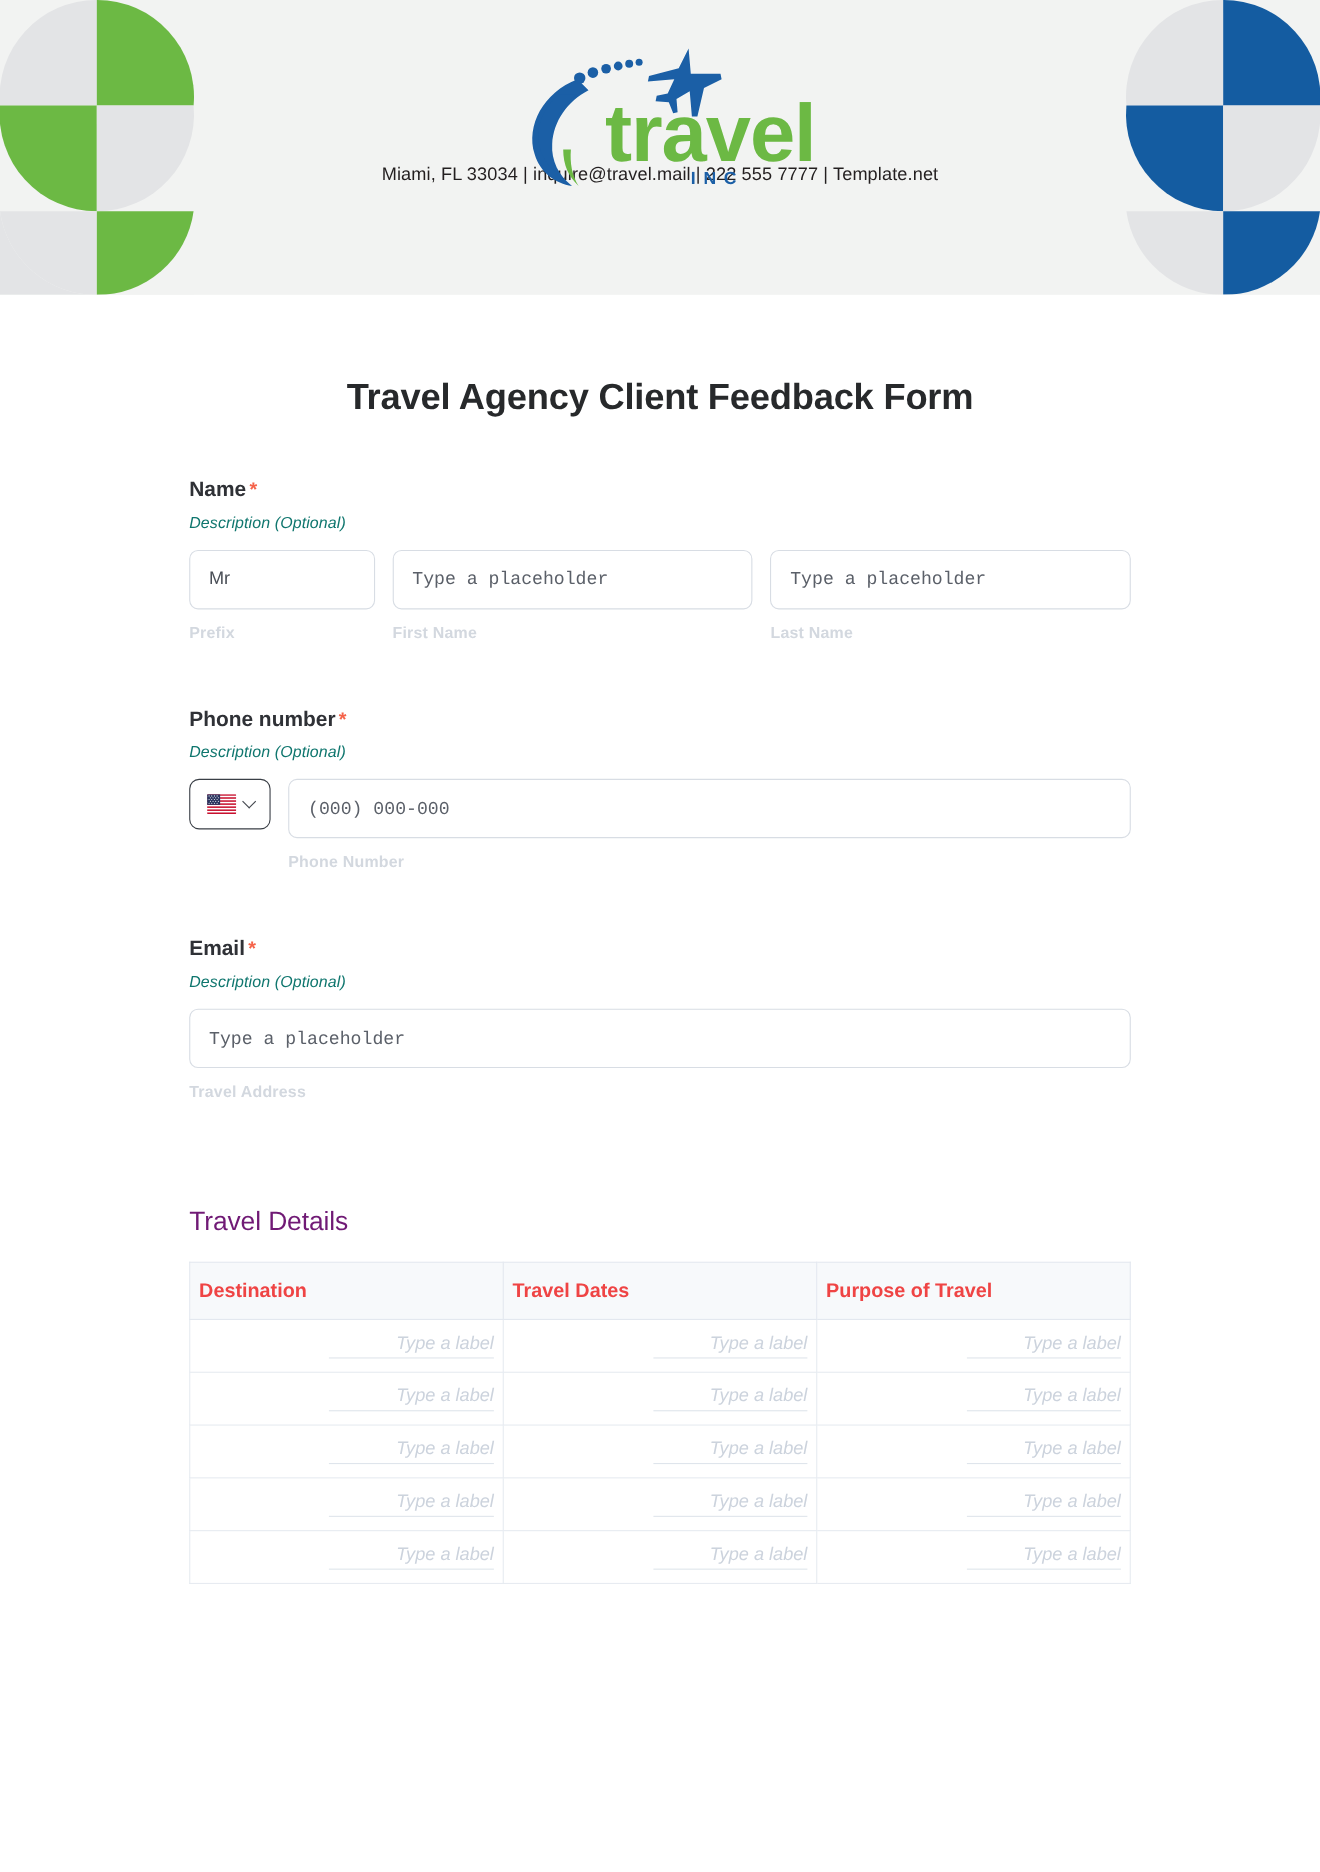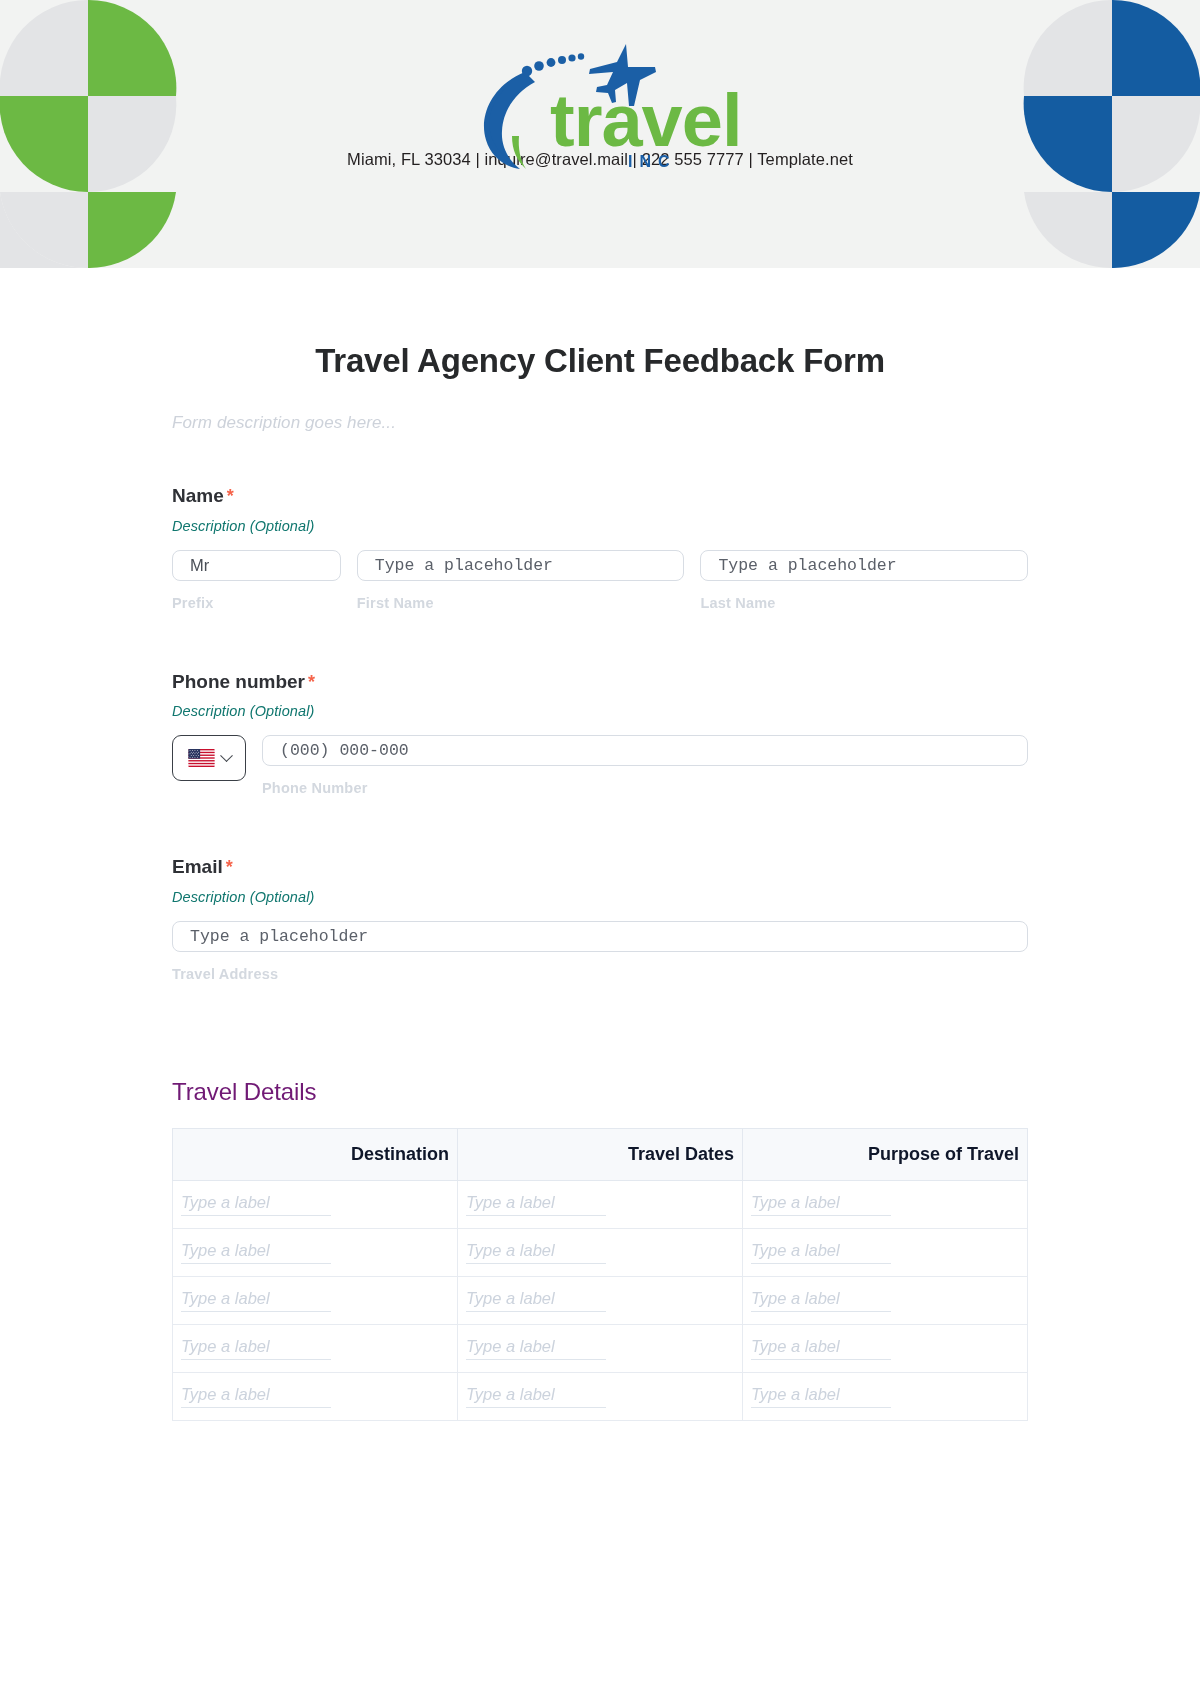--- a/index.html
+++ b/index.html
@@ -111,21 +111,21 @@
     display: flex;
     gap: 16px;
   }
 
   .input-col { display: flex; flex-direction: column; }
   .col-prefix { width: 170px; }
   .col-first  { width: 330px; }
   .col-last   { width: 330px; }
 
   .text-input {
-    height: 31px;
+    height: 54px;
     border: 1px solid #d8dde4;
     border-radius: 8px;
     background: #ffffff;
     display: flex;
     align-items: center;
     padding: 0 17px;
     font-size: 16.5px;
     color: #4a4f57;
     white-space: nowrap;
     overflow: hidden;
@@ -196,28 +196,28 @@
     width: 856px;
     border-collapse: collapse;
     table-layout: fixed;
   }
   .details-table th {
     background: #f7f9fb;
     border: 1px solid #e3e8ef;
     height: 52px;
     font-size: 18px;
     font-weight: bold;
-    color: #0f172a;
-    text-align: right;
+    color: #ef4444;
+    text-align: left;
     padding: 0 8px;
   }
   .details-table td {
     border: 1px solid #e7ebf1;
     height: 48px;
-    text-align: left;
+    text-align: right;
     padding: 0 8px;
     background: #ffffff;
     vertical-align: middle;
   }
   .cell-placeholder {
     display: inline-block;
     font-size: 16.5px;
     font-style: italic;
     color: #ccd3dd;
     border-bottom: 1.5px solid #dfe5ec;
@@ -288,21 +288,20 @@
     </div>
     <div class="header-contact">Miami, FL 33034 | inquire@travel.mail | 222 555 7777 | Template.net</div>
   </div>
 </div>
 
 <div class="form-body">
   <div class="content">
 
     <h1 class="form-title">Travel Agency Client Feedback Form</h1>
 
-    <div class="form-desc">Form description goes here...</div>
 
     <div class="field-block">
       <div class="field-label">
         <span>Name</span><span class="req-star">*</span>
       </div>
       <div class="field-hint">Description (Optional)</div>
 
       <div class="input-row">
         <div class="input-col col-prefix">
           <div class="text-input">Mr</div>

